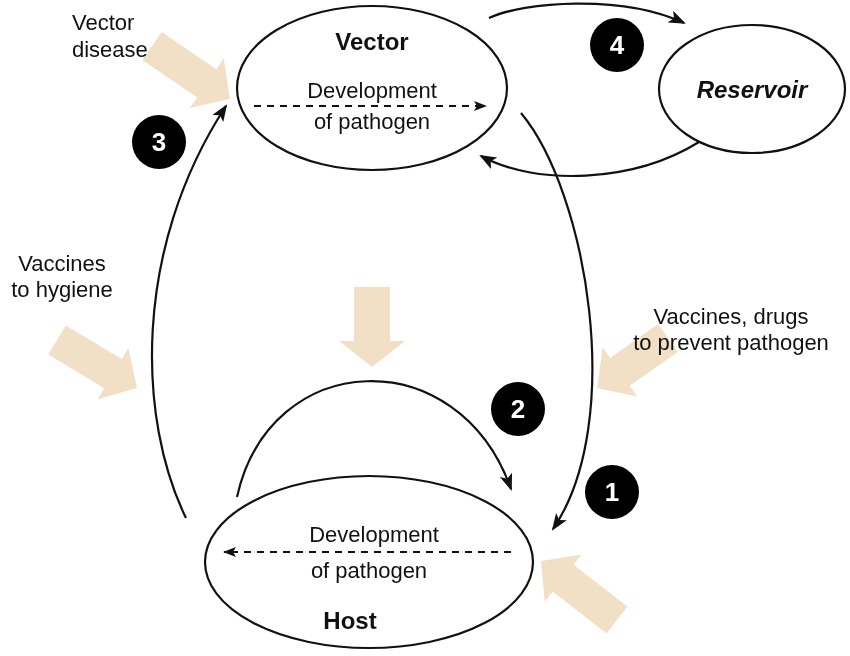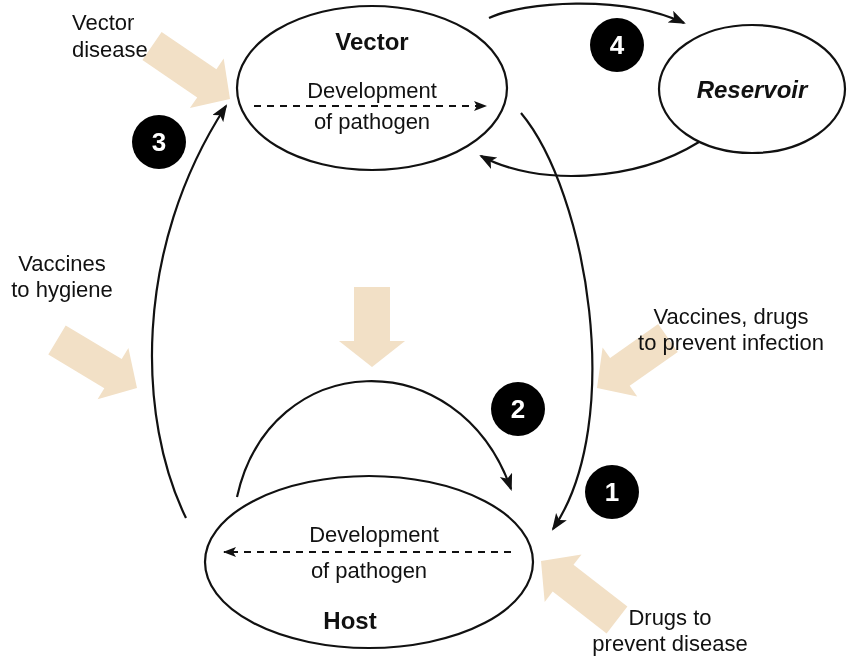--- a/index.html
+++ b/index.html
@@ -101,21 +101,17 @@
   <div class="lbl" style="left:368px;top:233px;">
   </div>
 
   <div class="lbl" style="left:62px;top:251px;">
     <div>Vaccines</div>
     <div>to hygiene</div>
   </div>
 
   <div class="lbl" style="left:731px;top:280px;margin-top:24px;">
     <div>Vaccines, drugs</div>
-    <div>to prevent infection</div>
+    <div>to prevent pathogen</div>
   </div>
 
-  <div class="lbl" style="left:670px;top:605px;">
-    <div>Drugs to</div>
-    <div>prevent disease</div>
-  </div>
 
 </div>
 
 </body></html>

